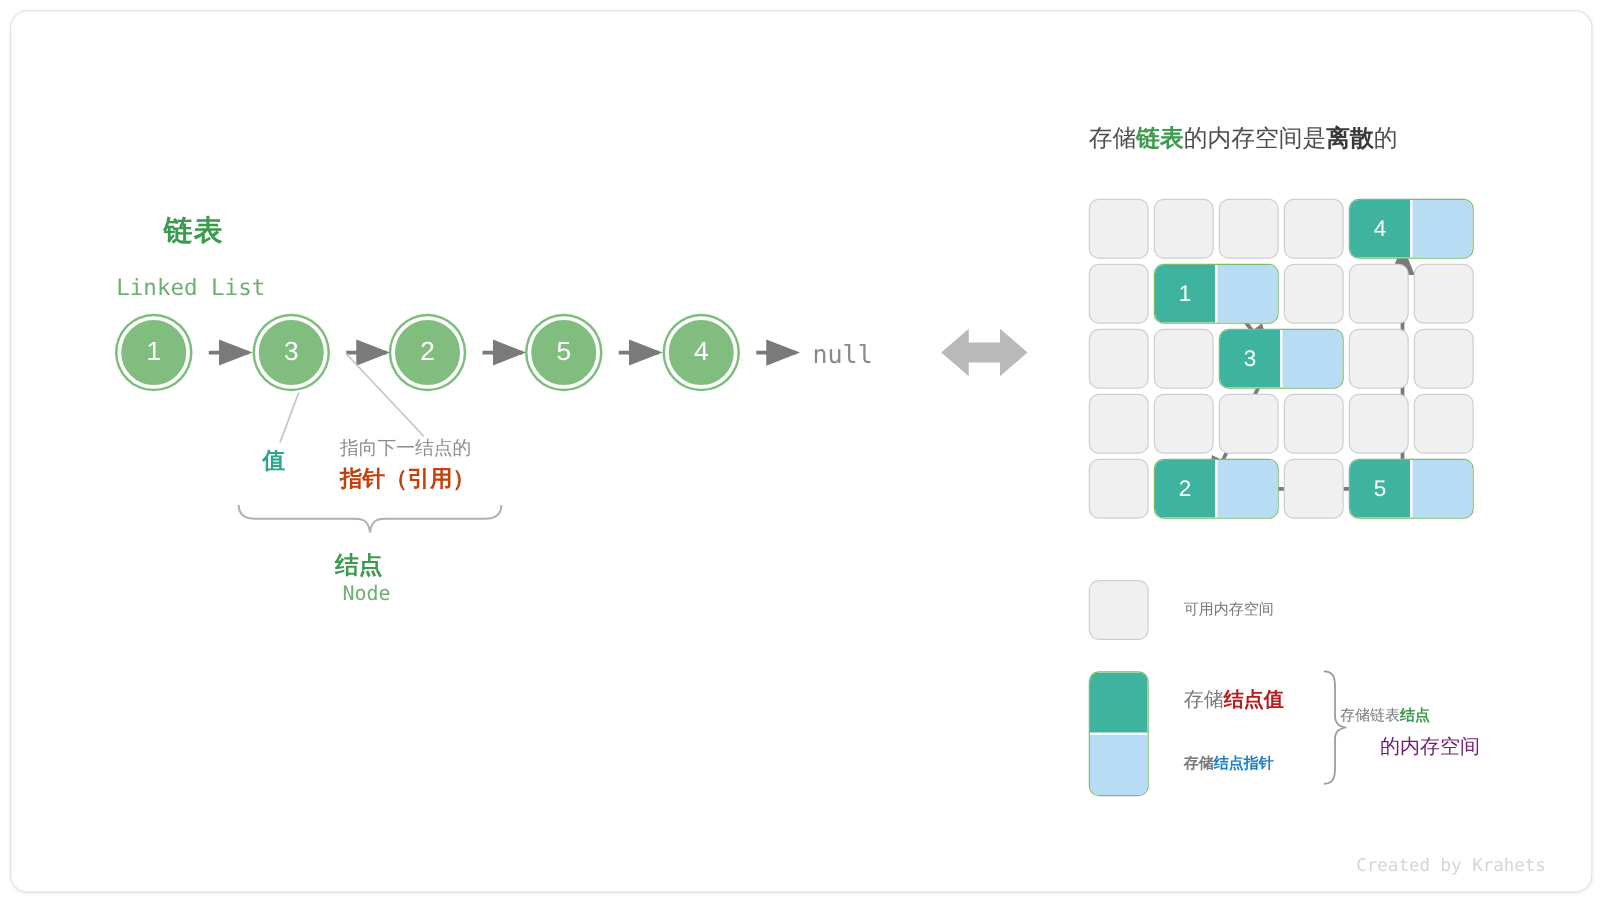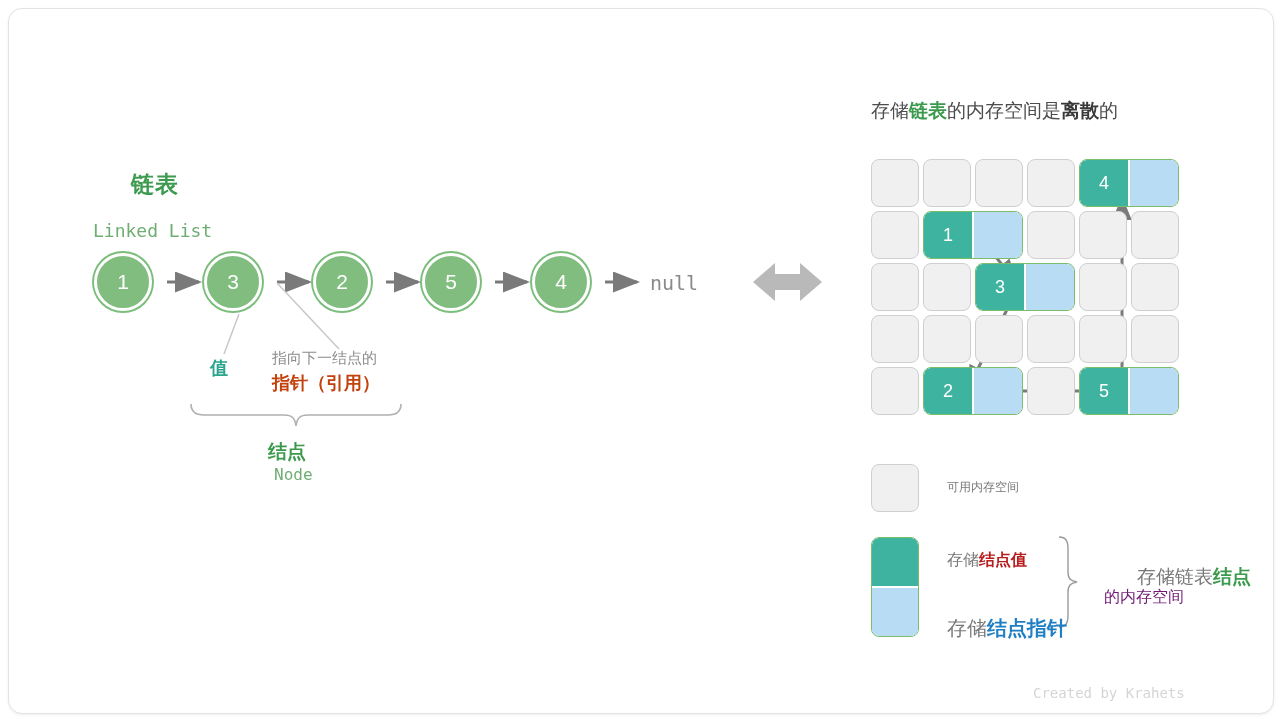--- a/index.html
+++ b/index.html
@@ -147,28 +147,28 @@
     overflow: hidden;
   }
   .lg-stack .t {
     height: 48px; background: #3eb4a0; border-radius: 6px 6px 0 0;
   }
   .lg-stack .b {
     height: 48px; margin-top: 2px; background: #b9dcf5; border-radius: 0 0 6px 6px;
   }
   #lg-val-text { left: 938px; top: 541px; font-size: 16px; color: #787878; }
   #lg-val-text b { color: #b91c1c; }
-  #lg-ptr-text { left: 938px; top: 606px; font-size: 20px; color: #787878; }
+  #lg-ptr-text { left: 938px; top: 593px; font-size: 12px; color: #787878; font-weight: bold; }
   #lg-ptr-text b { color: #1f7fc4; }
-  #lg-group-1 { left: 1128px; top: 555px; font-size: 19px; color: #787878; }
+  #lg-group-1 { left: 1063px; top: 555px; font-size: 12px; color: #787878; }
   #lg-group-1 b { color: #3c9a4e; }
   #lg-group-2 { left: 1095px; top: 578px; font-size: 16px; color: #701a75; }
 
   #watermark {
-    left: 1024px; top: 676px;
+    left: 1076px; top: 676px;
     font-size: 14px; color: #d5d5d5;
     font-family: "DejaVu Sans Mono", "Liberation Mono", monospace;
   }
 </style>
 </head>
 <body>
 
 <div id="card">
 
   <svg class="layer" viewBox="0 0 1264 704">

